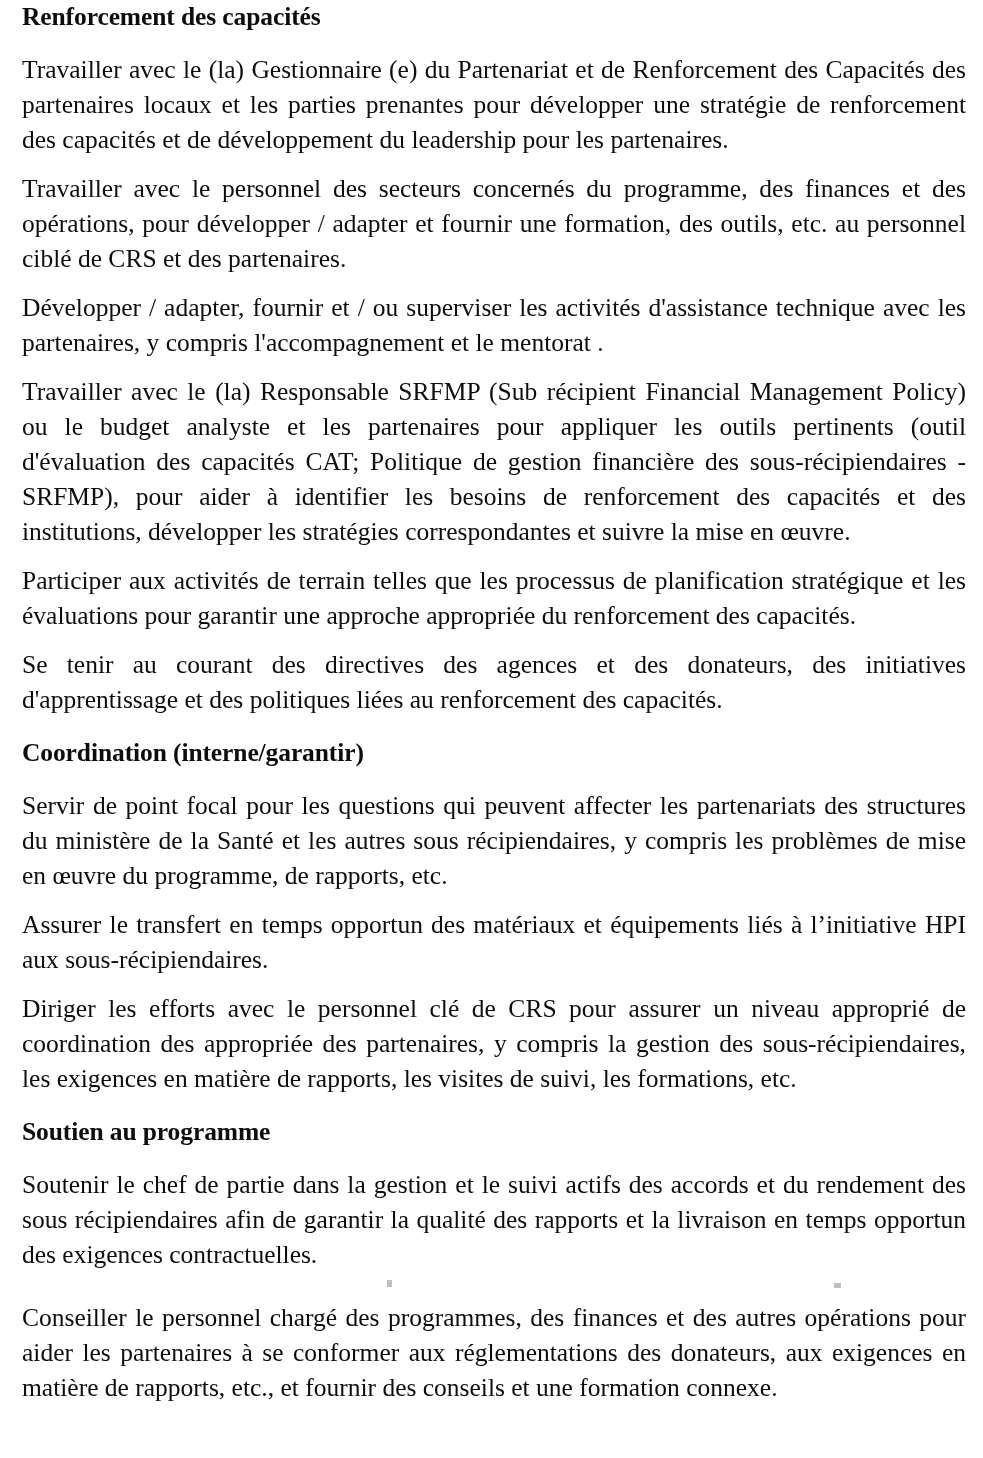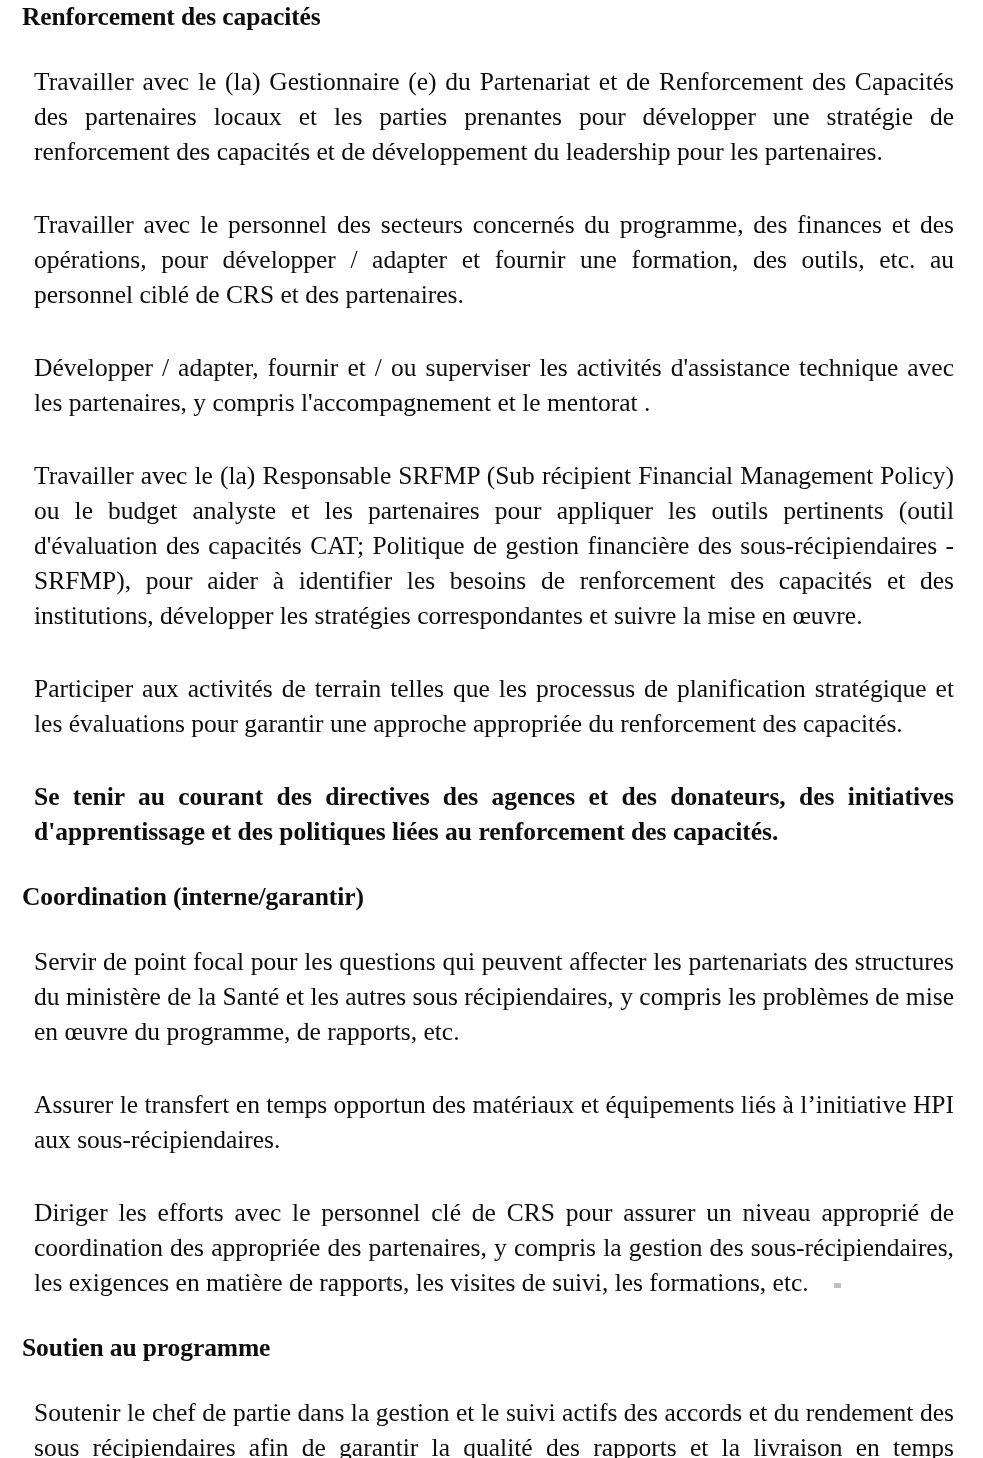--- a/index.html
+++ b/index.html
@@ -49,21 +49,21 @@
     text-align: left;
     white-space: pre;
   }
 
   
   .para {
     font-size: 25.5px;
     line-height: 35px;
     text-align: justify;
     text-justify: inter-word;
-    margin: 12px;
+    margin: 0;
     hyphens: none;
     word-spacing: 0px;
   }
 
   
   .speck {
     position: absolute;
     background: #8d8d8d;
     opacity: 0.55;
   }
@@ -78,21 +78,21 @@
       <p class="block para" style="text-align-last: left;">Travailler avec le (la) Gestionnaire (e) du Partenariat et de Renforcement des Capacités des partenaires locaux et les parties prenantes pour développer une stratégie de renforcement des capacités et de développement du leadership pour les partenaires.</p>
       <div style="height: 14px;"></div>
       <p class="block para" style="text-align-last: left;">Travailler avec le personnel des secteurs concernés du programme, des finances et des opérations, pour développer / adapter et fournir une formation, des outils, etc. au personnel ciblé de CRS et des partenaires.</p>
       <div style="height: 14px;"></div>
       <p class="block para" style="text-align-last: left;">Développer / adapter, fournir et / ou superviser les activités d'assistance technique avec les partenaires, y compris l'accompagnement et le mentorat .</p>
       <div style="height: 14px;"></div>
       <p class="block para" style="text-align-last: left;">Travailler avec le (la) Responsable SRFMP (Sub récipient Financial Management Policy) ou le budget analyste et les partenaires pour appliquer les outils pertinents (outil d'évaluation des capacités CAT; Politique de gestion financière des sous-récipiendaires - SRFMP), pour aider à identifier les besoins de renforcement des capacités et des institutions, développer les stratégies correspondantes et suivre la mise en œuvre.</p>
       <div style="height: 14px;"></div>
       <p class="block para" style="text-align-last: left;">Participer aux activités de terrain telles que les processus de planification stratégique et les évaluations pour garantir une approche appropriée du renforcement des capacités.</p>
       <div style="height: 14px;"></div>
-      <p class="block para" style="text-align-last: left; font-weight: bold;">Se tenir au courant des directives des agences et des donateurs, des initiatives d'apprentissage et des politiques liées au renforcement des capacités.</p>
+      <p class="block para" style="text-align-last: left;">Se tenir au courant des directives des agences et des donateurs, des initiatives d'apprentissage et des politiques liées au renforcement des capacités.</p>
       <div style="height: 19px;"></div>
       <h2 class="block heading">Coordination (interne/garantir)</h2>
       <div style="height: 18px;"></div>
       <p class="block para" style="text-align-last: left;">Servir de point focal pour les questions qui peuvent affecter les partenariats des structures du ministère de la Santé et les autres sous récipiendaires, y compris les problèmes de mise en œuvre du programme, de rapports, etc.</p>
       <div style="height: 14px;"></div>
       <p class="block para" style="text-align-last: left;">Assurer le transfert en temps opportun des matériaux et équipements liés à l’initiative HPI aux sous-récipiendaires.</p>
       <div style="height: 14px;"></div>
       <p class="block para" style="text-align-last: left;">Diriger les efforts avec le personnel clé de CRS pour assurer un niveau approprié de coordination des appropriée des partenaires, y compris la gestion des sous-récipiendaires, les exigences en matière de rapports, les visites de suivi, les formations, etc.</p>
       <div style="height: 19px;"></div>
       <h2 class="block heading">Soutien au programme</h2>

